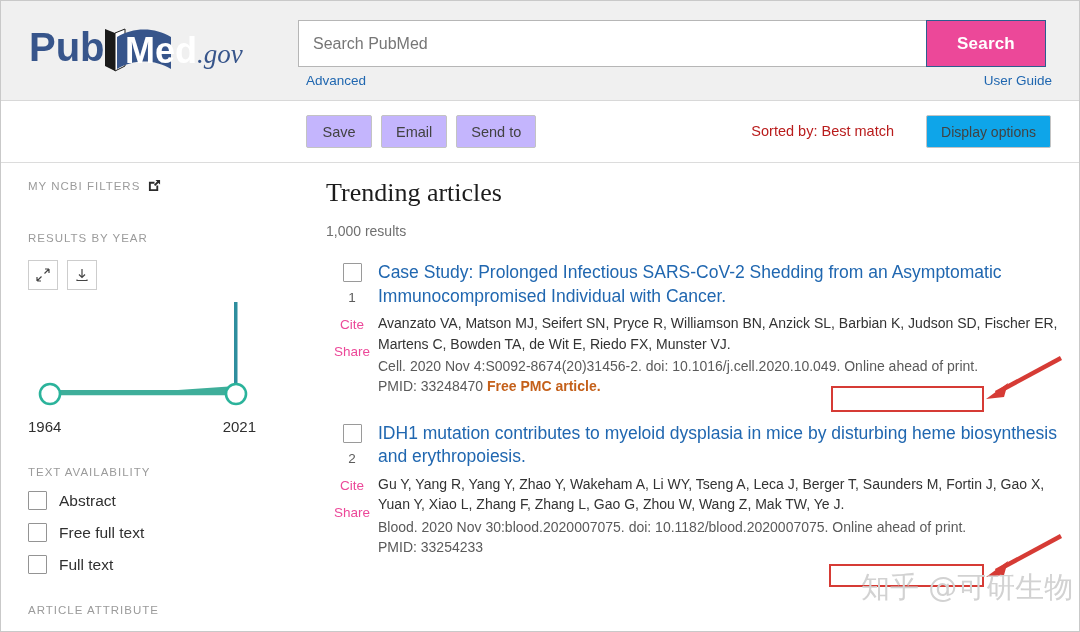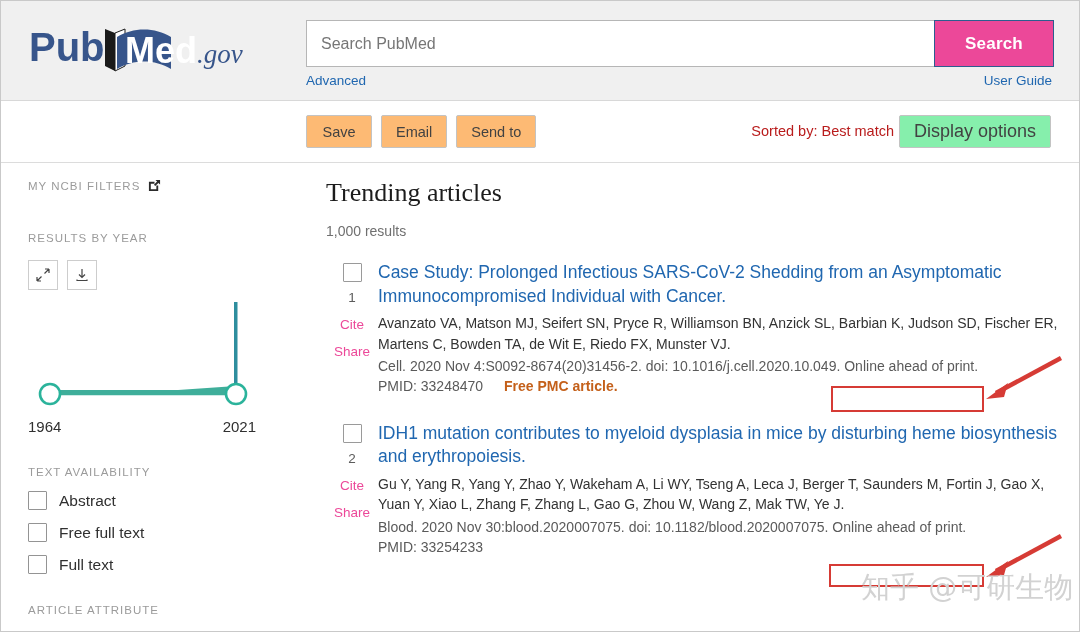--- a/index.html
+++ b/index.html
@@ -27,21 +27,21 @@
   .logo {
     position: absolute;
     left: 28px; top: 20px;
     width: 250px; height: 56px;
     user-select: none;
   }
   .logo svg { display: block; }
 
   .searchwrap {
     position: absolute;
-    left: 305px; top: 19px;
+    left: 297px; top: 19px;
     width: 748px; height: 47px;
     display: flex;
   }
   .searchbox {
     flex: 1;
     border: 1px solid #b6b6b6;
     border-right: none;
     background: #fff;
     font-size: 16px;
     color: #333;
@@ -88,44 +88,44 @@
   .actionbtns {
     position: absolute;
     left: 305px; top: 14px;
     display: flex;
     gap: 9px;
   }
   .abtn {
     height: 33px;
     min-width: 66px;
     padding: 0 14px;
-    background: #fdba74;
+    background: #c4b5fd;
     border: 1px solid #c3c3c3;
     border-radius: 2px;
     font-size: 14.5px;
     color: #424242;
     cursor: pointer;
     font-family: "Liberation Sans", sans-serif;
   }
   .sortedby {
     position: absolute;
     right: 185px; top: 22px;
     font-size: 14.5px;
     color: #b91c1c;
     white-space: nowrap;
   }
   .dispopt {
     position: absolute;
     right: 28px; top: 14px;
     height: 33px;
     padding: 0 14px;
-    background: #86efac;
+    background: #0ea5e9;
     border: 1px solid #c3c3c3;
     border-radius: 2px;
-    font-size: 18px;
+    font-size: 14px;
     color: #424242;
     cursor: pointer;
     font-family: "Liberation Sans", sans-serif;
   }
 
   
   .body { position: relative; height: 469px; display: flex; gap: 20px; }
 
   
   .sidebar {
@@ -256,21 +256,20 @@
   }
   .art-cit .ahead { color: #5a5a5a; }
   .art-pmid {
     margin-top: 4px;
     font-size: 14px;
     color: #5a5a5a;
   }
   .pmc {
     color: #c4601a;
     font-weight: bold;
-    margin-left: 17px;
     cursor: pointer;
   }
 
   
   .anno-box {
     position: absolute;
     border: 2px solid #d63b35;
     pointer-events: none;
   }
   .anno-arrow { position: absolute; pointer-events: none; }

